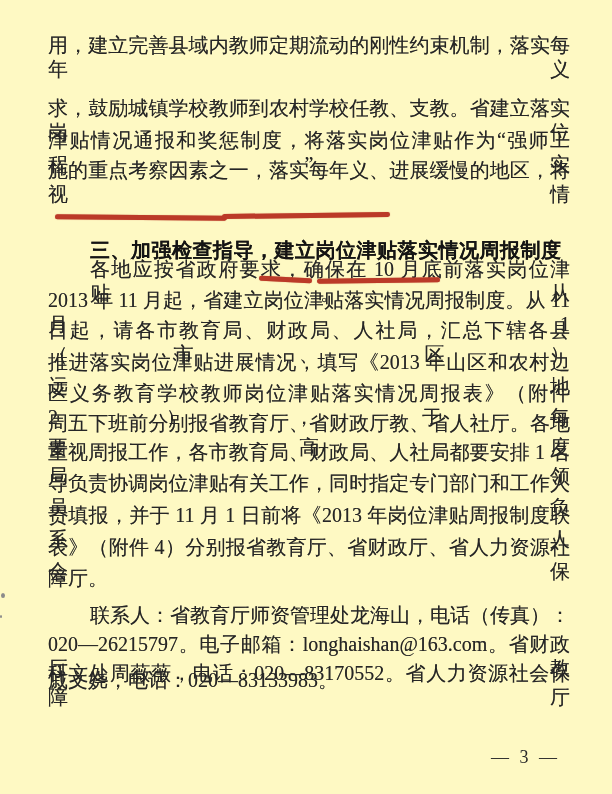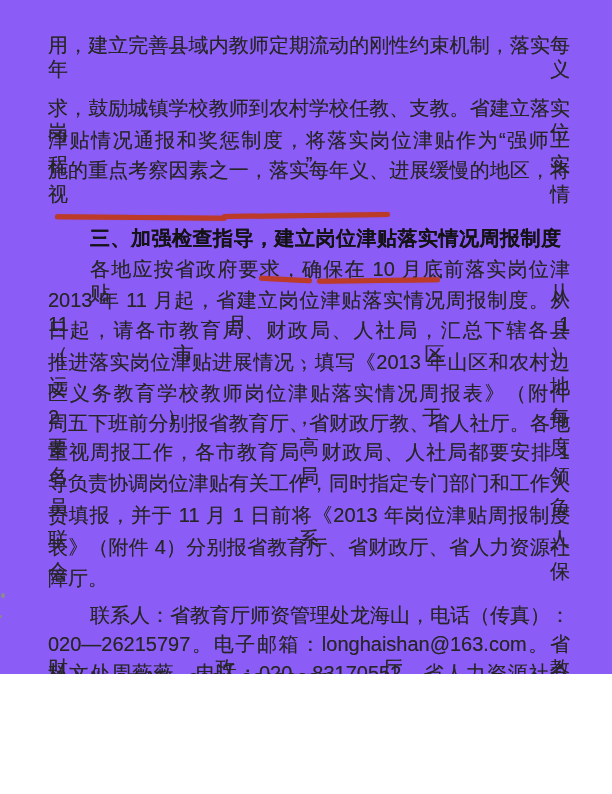--- a/index.html
+++ b/index.html
@@ -1,21 +1,21 @@
 <!DOCTYPE html>
 <html><head>
 <meta charset="utf-8">
 <style>
   html,body{margin:0;padding:0;}
   .page{
     position:relative;
-    width:612px;height:674px;
-    background:#8b5cf6;
+    width:612px;height:794px;
+    background:#fef9c3;
     overflow:hidden;
-    font-family:Liberation Sans, sans-serif;
+    font-family:Liberation Serif, serif;
     color:#262626;
   }
   .line{
     position:absolute;
     left:48px;
     width:522px;
     font-size:20px;
     line-height:24px;
     white-space:nowrap;
     letter-spacing:0px;
@@ -27,20 +27,21 @@
     text-align-last:justify;
     text-justify:inter-character;
   }
   .indent{left:90px;width:480px;}
   .short{width:auto;text-align:left;text-align-last:left;}
   .heading{
     font-weight:bold;
     color:#141414;
     letter-spacing:0.5px;
     text-shadow:0 0 0.6px rgba(0,0,0,0.75);
+    margin-top:12px;
   }
   .pen{
     position:absolute;
     height:5px;
     background:#bb3a28;
     border-radius:3px;
     box-shadow:0 0 1px rgba(187,58,40,0.6);
   }
   .page-number{
     position:absolute;

